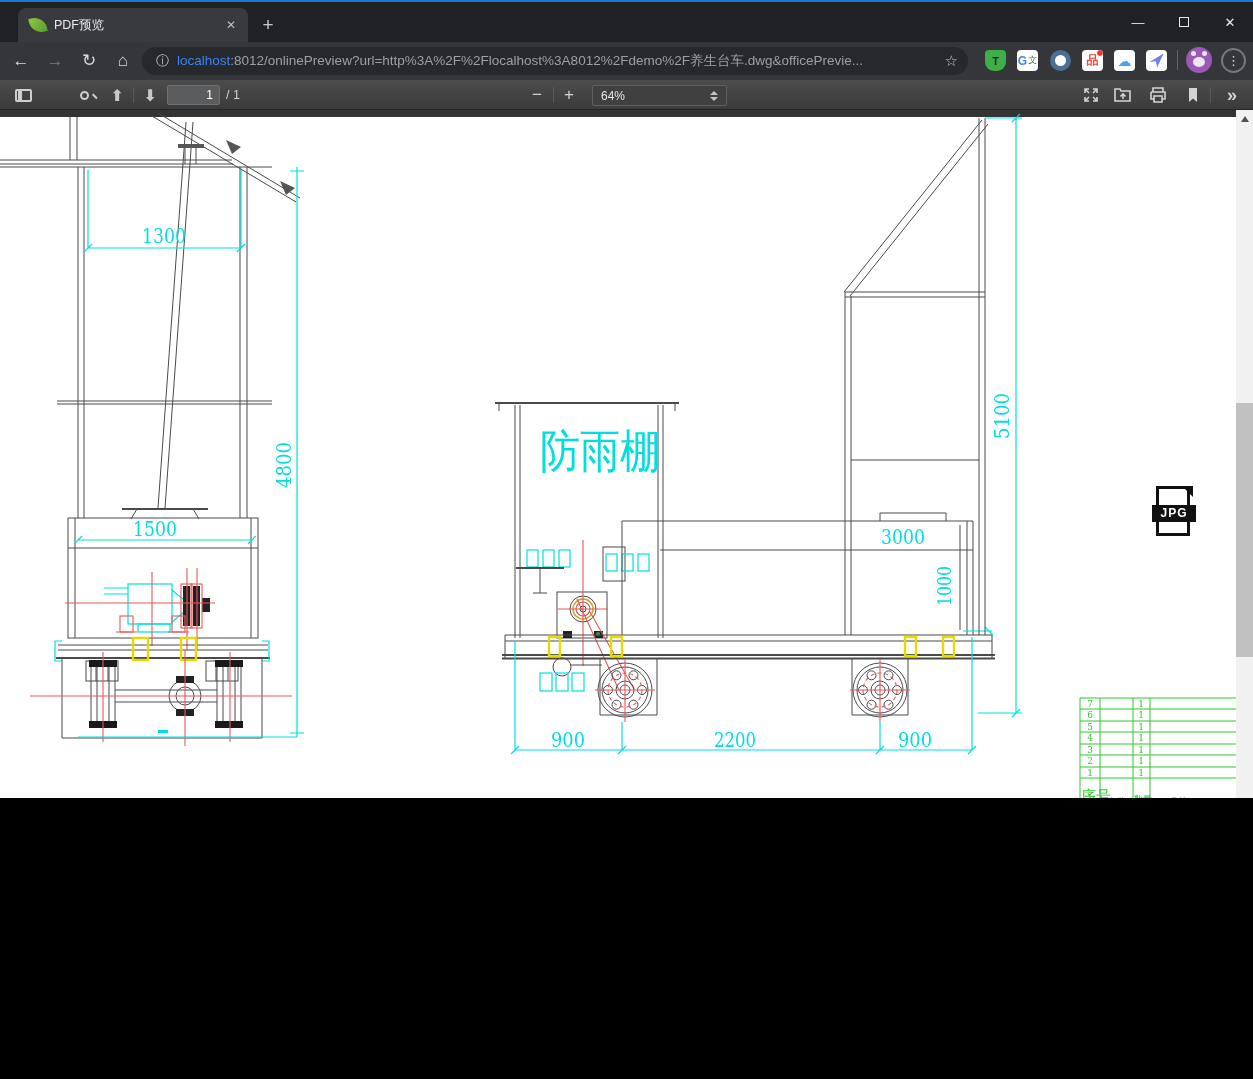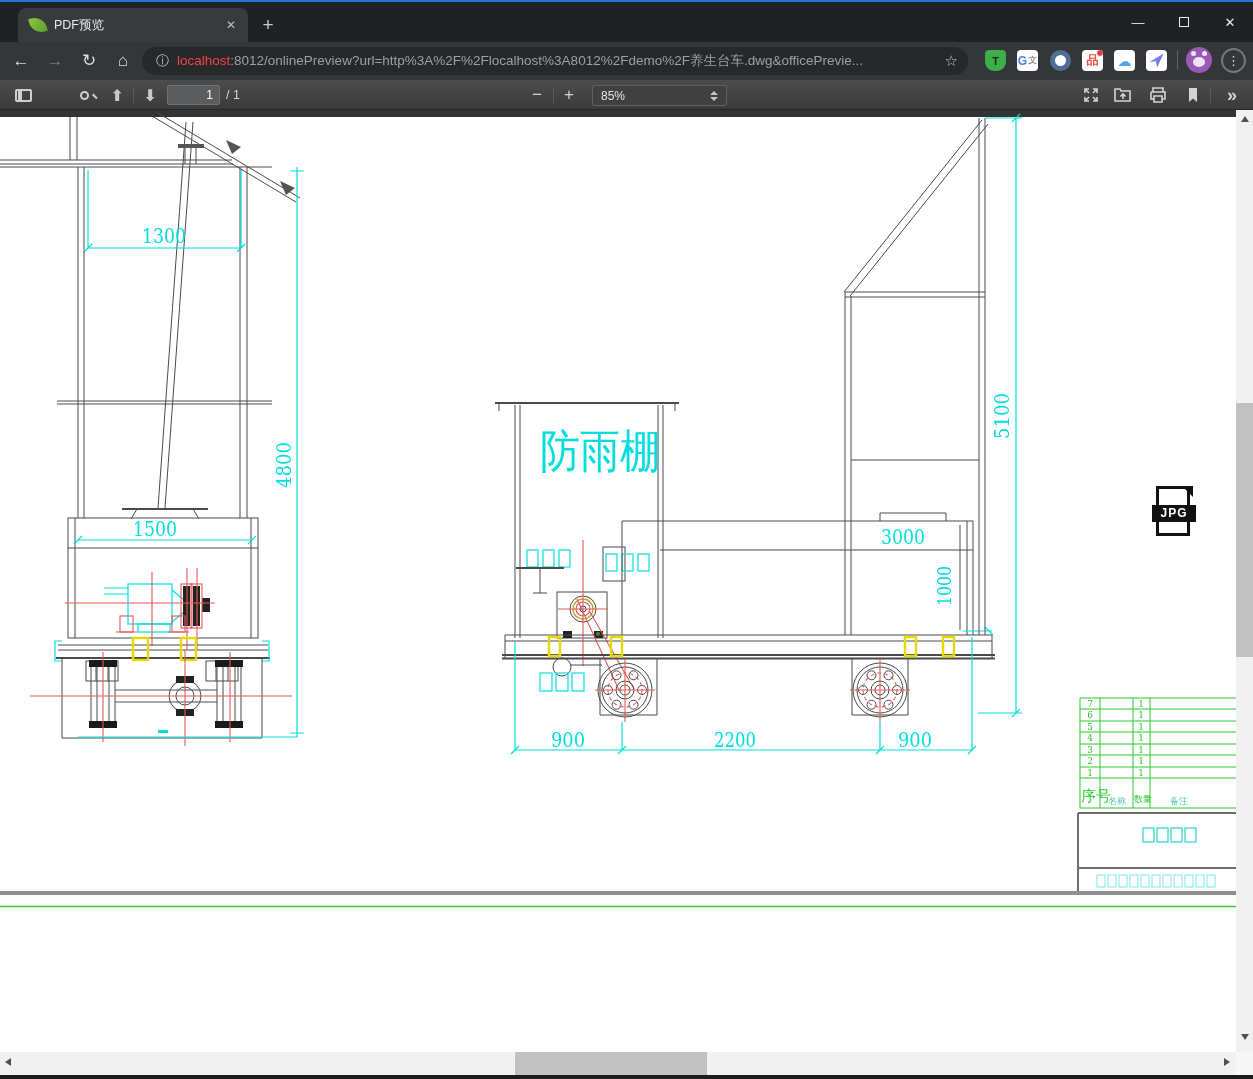--- a/index.html
+++ b/index.html
@@ -1,38 +1,38 @@
 <!DOCTYPE html>
 <html><head>
 <meta charset="utf-8">
 <style>
   html,body{margin:0;padding:0;background:#000;}
   *{box-sizing:border-box;font-family:"Liberation Sans","DejaVu Sans",sans-serif;}
-  #win{position:relative;width:1253px;height:1079px;overflow:hidden;background:#fff;}
+  #win{position:relative;width:1253px;height:798px;overflow:hidden;background:#fff;}
   .abs{position:absolute;}
 
   
   #accent{left:0;top:0;width:1253px;height:2px;background:#1a78d2;}
   #titlebar{left:0;top:2px;width:1253px;height:40px;background:#202124;}
   #tab{left:18px;top:6px;width:230px;height:34px;background:#383a3d;border-radius:8px 8px 0 0;display:flex;align-items:center;padding:0 8px;}
   #leaf{width:16px;height:16px;margin:0 8px 0 4px;background:linear-gradient(135deg,#8dc63f,#5a9e2f);border-radius:0 80% 0 80%;transform:rotate(-15deg);}
   #tab .title{color:#e8eaed;font-size:12.5px;flex:1;white-space:nowrap;overflow:hidden;}
   #tab .close{color:#bdc1c6;font-size:12px;width:18px;height:18px;line-height:18px;text-align:center;border-radius:50%;}
   #newtab{left:256px;top:12px;width:24px;height:24px;color:#c7cacd;font-size:19px;line-height:22px;text-align:center;border-radius:50%;}
   .winbtn{top:2px;width:46px;height:36px;color:#e8eaed;font-size:13px;display:flex;align-items:center;justify-content:center;}
   #btn-max span{display:block;width:10px;height:10px;border:1.5px solid #e8eaed;}
 
   
   #navbar{left:0;top:42px;width:1253px;height:38px;background:#35363a;display:flex;align-items:center;}
   .navico{width:26px;height:26px;margin-left:8px;color:#d8dadd;font-size:17px;line-height:26px;text-align:center;border-radius:50%;}
   .navico.dim{color:#77797d;}
   #omnibox{left:142px;top:47px;width:826px;height:28px;background:#27282b;border-radius:14px;display:flex;align-items:center;padding:0 10px;}
   #omnibox .info{color:#bdc1c6;font-size:13px;margin:0 8px 0 4px;}
   #omnibox .url{font-size:13.5px;white-space:nowrap;overflow:hidden;flex:1;color:#9aa0a6;}
-  #omnibox .url b{color:#ef4444;font-weight:normal;}
+  #omnibox .url b{color:#3b82f6;font-weight:normal;}
   #omnibox .star{color:#bdc1c6;font-size:15px;margin-left:6px;}
   .ext{top:50px;width:21px;height:21px;border-radius:4px;background:#fff;position:absolute;display:flex;align-items:center;justify-content:center;font-size:11px;overflow:hidden;}
   #ext-tamper{background:#3fae49;border-radius:4px 4px 9px 9px;color:#10331a;font-weight:bold;}
   #ext-translate .g{color:#4285f4;font-weight:bold;font-size:12px;margin-right:1px;}
   #ext-translate .wen{color:#5f6368;font-size:9px;}
   #ext-opera{background:#fff;border:5px solid #4d6f94;border-radius:50%;width:21px;height:21px;}
   #ext-red{color:#e74c3c;font-weight:bold;font-size:12px;}
   #ext-red .badge{position:absolute;right:-1px;top:-1px;width:8px;height:8px;border-radius:50%;background:#e53935;border:1px solid #fff;}
   #ext-cloud{color:#4aa3f0;font-size:14px;}
   #ext-bird span{display:block;width:14px;height:14px;background:linear-gradient(135deg,#5b8ef0,#8e6ef0);clip-path:polygon(0 60%,100% 0,55% 100%,45% 55%);}
@@ -159,21 +159,21 @@
     <div class="tico arrowico" style="left:104px;width:26px;">⬆</div>
     <div class="tsep" style="left:133px;"></div>
     <div class="tico arrowico" style="left:137px;width:26px;">⬇</div>
     <input id="pageinput" class="abs" value="1" style="">
     <div id="pageof" class="abs">/ 1</div>
 
     <div class="tico" style="left:524px;width:26px;font-size:17px;">−</div>
     <div class="tsep" style="left:553px;"></div>
     <div class="tico" style="left:556px;width:26px;font-size:17px;">+</div>
     <div id="zoomsel" class="abs">
-      <span>85%</span>
+      <span>64%</span>
       <span class="ud">
           <i class="up"></i>
           <i class="dn"></i>
         </span>
     </div>
 
     <div class="tico" style="left:1078px;width:26px;">
       <svg width="16" height="16" class="t-svg">
           <path d="M6 2H2v4M10 2h4v4M14 10v4h-4M2 10v4h4M2 2l4 4M14 2l-4 4M14 14l-4-4M2 14l4-4"></path>
         </svg>

